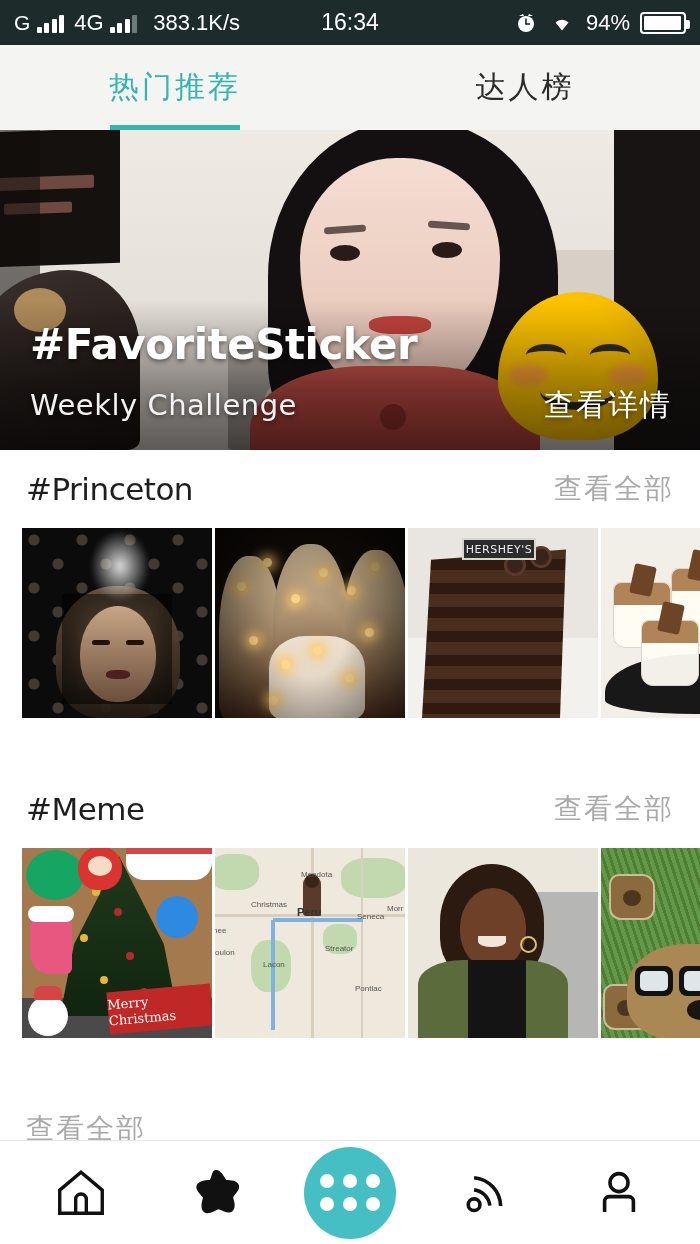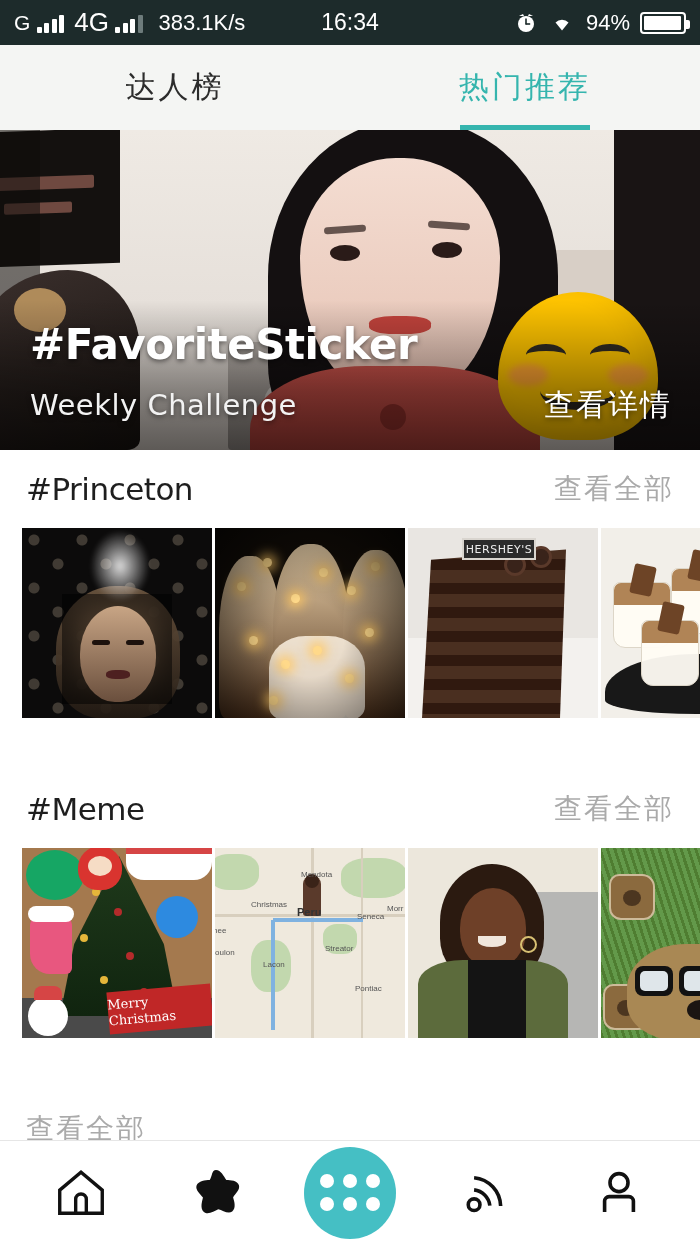--- a/index.html
+++ b/index.html
@@ -20,21 +20,21 @@
   }
   .sb-left { display:flex; align-items:center; gap:6px; }
   .sb-g { font-size:21px; font-weight:400; letter-spacing:0.5px; }
   .bars { display:flex; align-items:flex-end; gap:2.5px; height:21px; }
   .bars i { display:block; width:5px; background:#fff; border-radius:1px; }
   .bars i:nth-child(1){height:6px;}
   .bars i:nth-child(2){height:10px;}
   .bars i:nth-child(3){height:14px;}
   .bars i:nth-child(4){height:18px;}
   .bars.faded i:nth-child(4){ background:#6d7b7b; }
-  .sb-4g { font-size:26px; margin-left:4px; }
+  .sb-4g { font-size:22px; margin-left:4px; }
   .sb-speed { font-size:22px; margin-left:10px; font-weight:500; }
   .sb-time {
     position:absolute; left:0; right:0; text-align:center;
     font-size:23px; font-weight:500; pointer-events:none;
   }
   .sb-right { margin-left:auto; display:flex; align-items:center; gap:10px; }
   .sb-pct { font-size:22px; font-weight:500; }
   .batt { width:46px; height:22px; border:2.5px solid #fff; border-radius:4px; position:relative; }
   .batt::after { content:""; position:absolute; right:-6px; top:6px; width:4px; height:9px; background:#fff; border-radius:0 2px 2px 0;}
   .batt i { position:absolute; left:2px; top:2px; bottom:2px; width:88%; background:#fff; border-radius:1px;}
@@ -343,25 +343,25 @@
         <path d="M14 19.5 L7.5 11.5 A9 9 0 0 1 20.5 11.5 Z" fill="#fff"></path>
       </svg>
       <span class="sb-pct">94%</span>
       <span class="batt">
           <i></i>
         </span>
     </div>
   </div>
 
   <div class="tabs">
+    <div class="tab active">
+      <span>热门推荐</span>
+    </div>
     <div class="tab">
       <span>达人榜</span>
-    </div>
-    <div class="tab active">
-      <span>热门推荐</span>
     </div>
   </div>
 
   <div class="content">
 
     <div class="banner">
       <div class="banner-photo">
         <div class="bp-wall"></div>
         <div class="bp-poster">
             <span class="ln ln1"></span>

